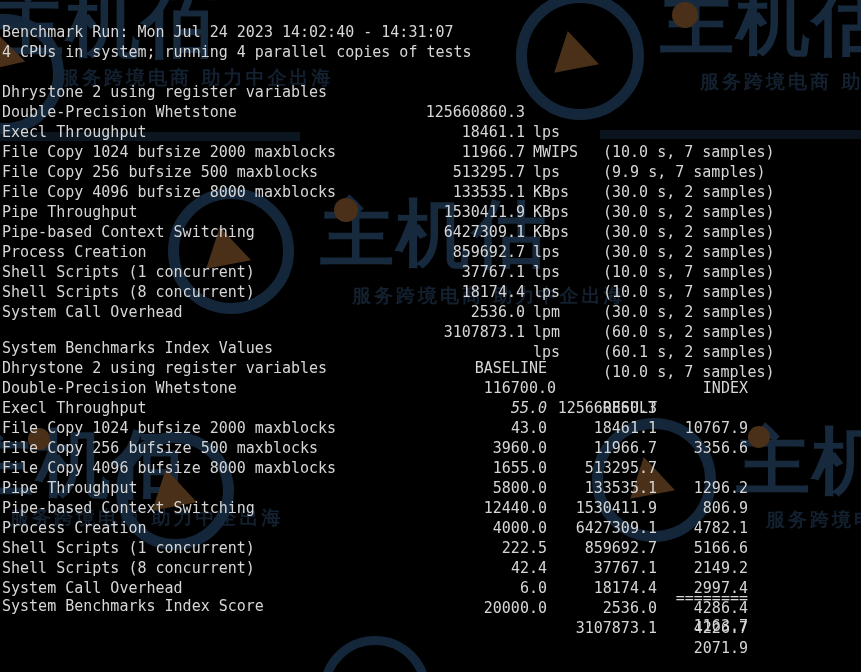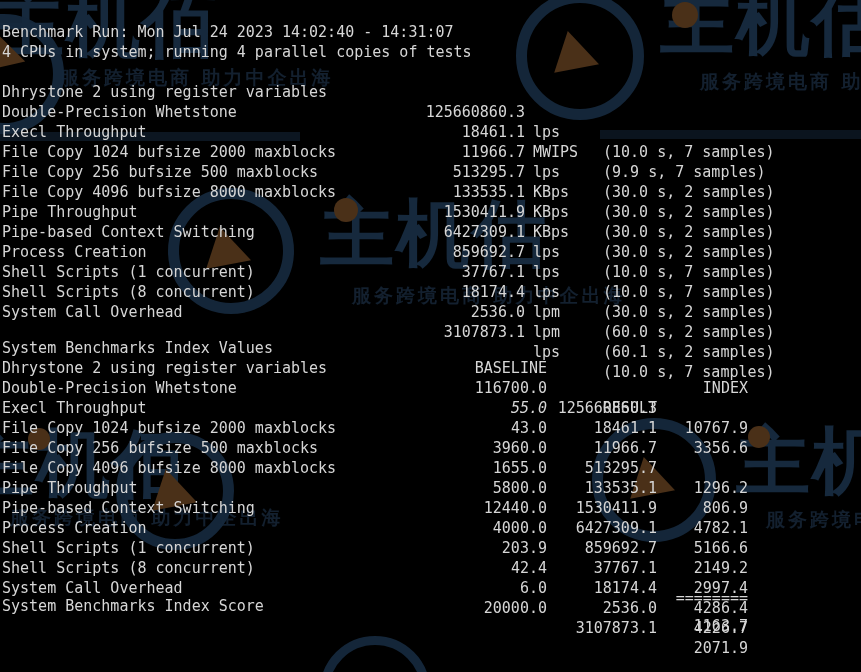--- a/index.html
+++ b/index.html
@@ -202,21 +202,21 @@
 
     <div class="line" style="top:318px;">
       <span class="col" style="left:2px;">System Benchmarks Index Values</span>
       <span class="col r" style="left:375px; width:172px;">BASELINE</span>
       <span class="col r" style="left:575px; width:173px;">INDEX</span>
       <span class="col r" style="left:485px; width:172px;">RESULT</span>
     </div>
 
     <div class="line" style="top:338px;">
       <span class="col" style="left:2px;">Dhrystone 2 using register variables</span>
-      <span class="col r" style="left:375px; width:172px;">116700.0</span>
+      <span class="col r" style="left:384px; width:172px;">116700.0</span>
       <span class="col r" style="left:485px; width:172px;">125660860.3</span>
       <span class="col r" style="left:575px; width:173px;">10767.9</span>
     </div>
     <div class="line" style="top:358px;">
       <span class="col" style="left:2px;">Double-Precision Whetstone</span>
       <span class="col r" style="left:375px; width:172px;font-style:italic;">55.0</span>
       <span class="col r" style="left:485px; width:172px;">18461.1</span>
       <span class="col r" style="left:575px; width:173px;">3356.6</span>
     </div>
     <div class="line" style="top:378px;">
@@ -249,21 +249,21 @@
       <span class="col r" style="left:575px; width:173px;">5166.6</span>
     </div>
     <div class="line" style="top:478px;">
       <span class="col" style="left:2px;">Pipe-based Context Switching</span>
       <span class="col r" style="left:375px; width:172px;">4000.0</span>
       <span class="col r" style="left:485px; width:172px;">859692.7</span>
       <span class="col r" style="left:575px; width:173px;">2149.2</span>
     </div>
     <div class="line" style="top:498px;">
       <span class="col" style="left:2px;">Process Creation</span>
-      <span class="col r" style="left:375px; width:172px;">203.9</span>
+      <span class="col r" style="left:375px; width:172px;">222.5</span>
       <span class="col r" style="left:485px; width:172px;">37767.1</span>
       <span class="col r" style="left:575px; width:173px;">2997.4</span>
     </div>
     <div class="line" style="top:518px;">
       <span class="col" style="left:2px;">Shell Scripts (1 concurrent)</span>
       <span class="col r" style="left:375px; width:172px;">42.4</span>
       <span class="col r" style="left:485px; width:172px;">18174.4</span>
       <span class="col r" style="left:575px; width:173px;">4286.4</span>
     </div>
     <div class="line" style="top:538px;">

